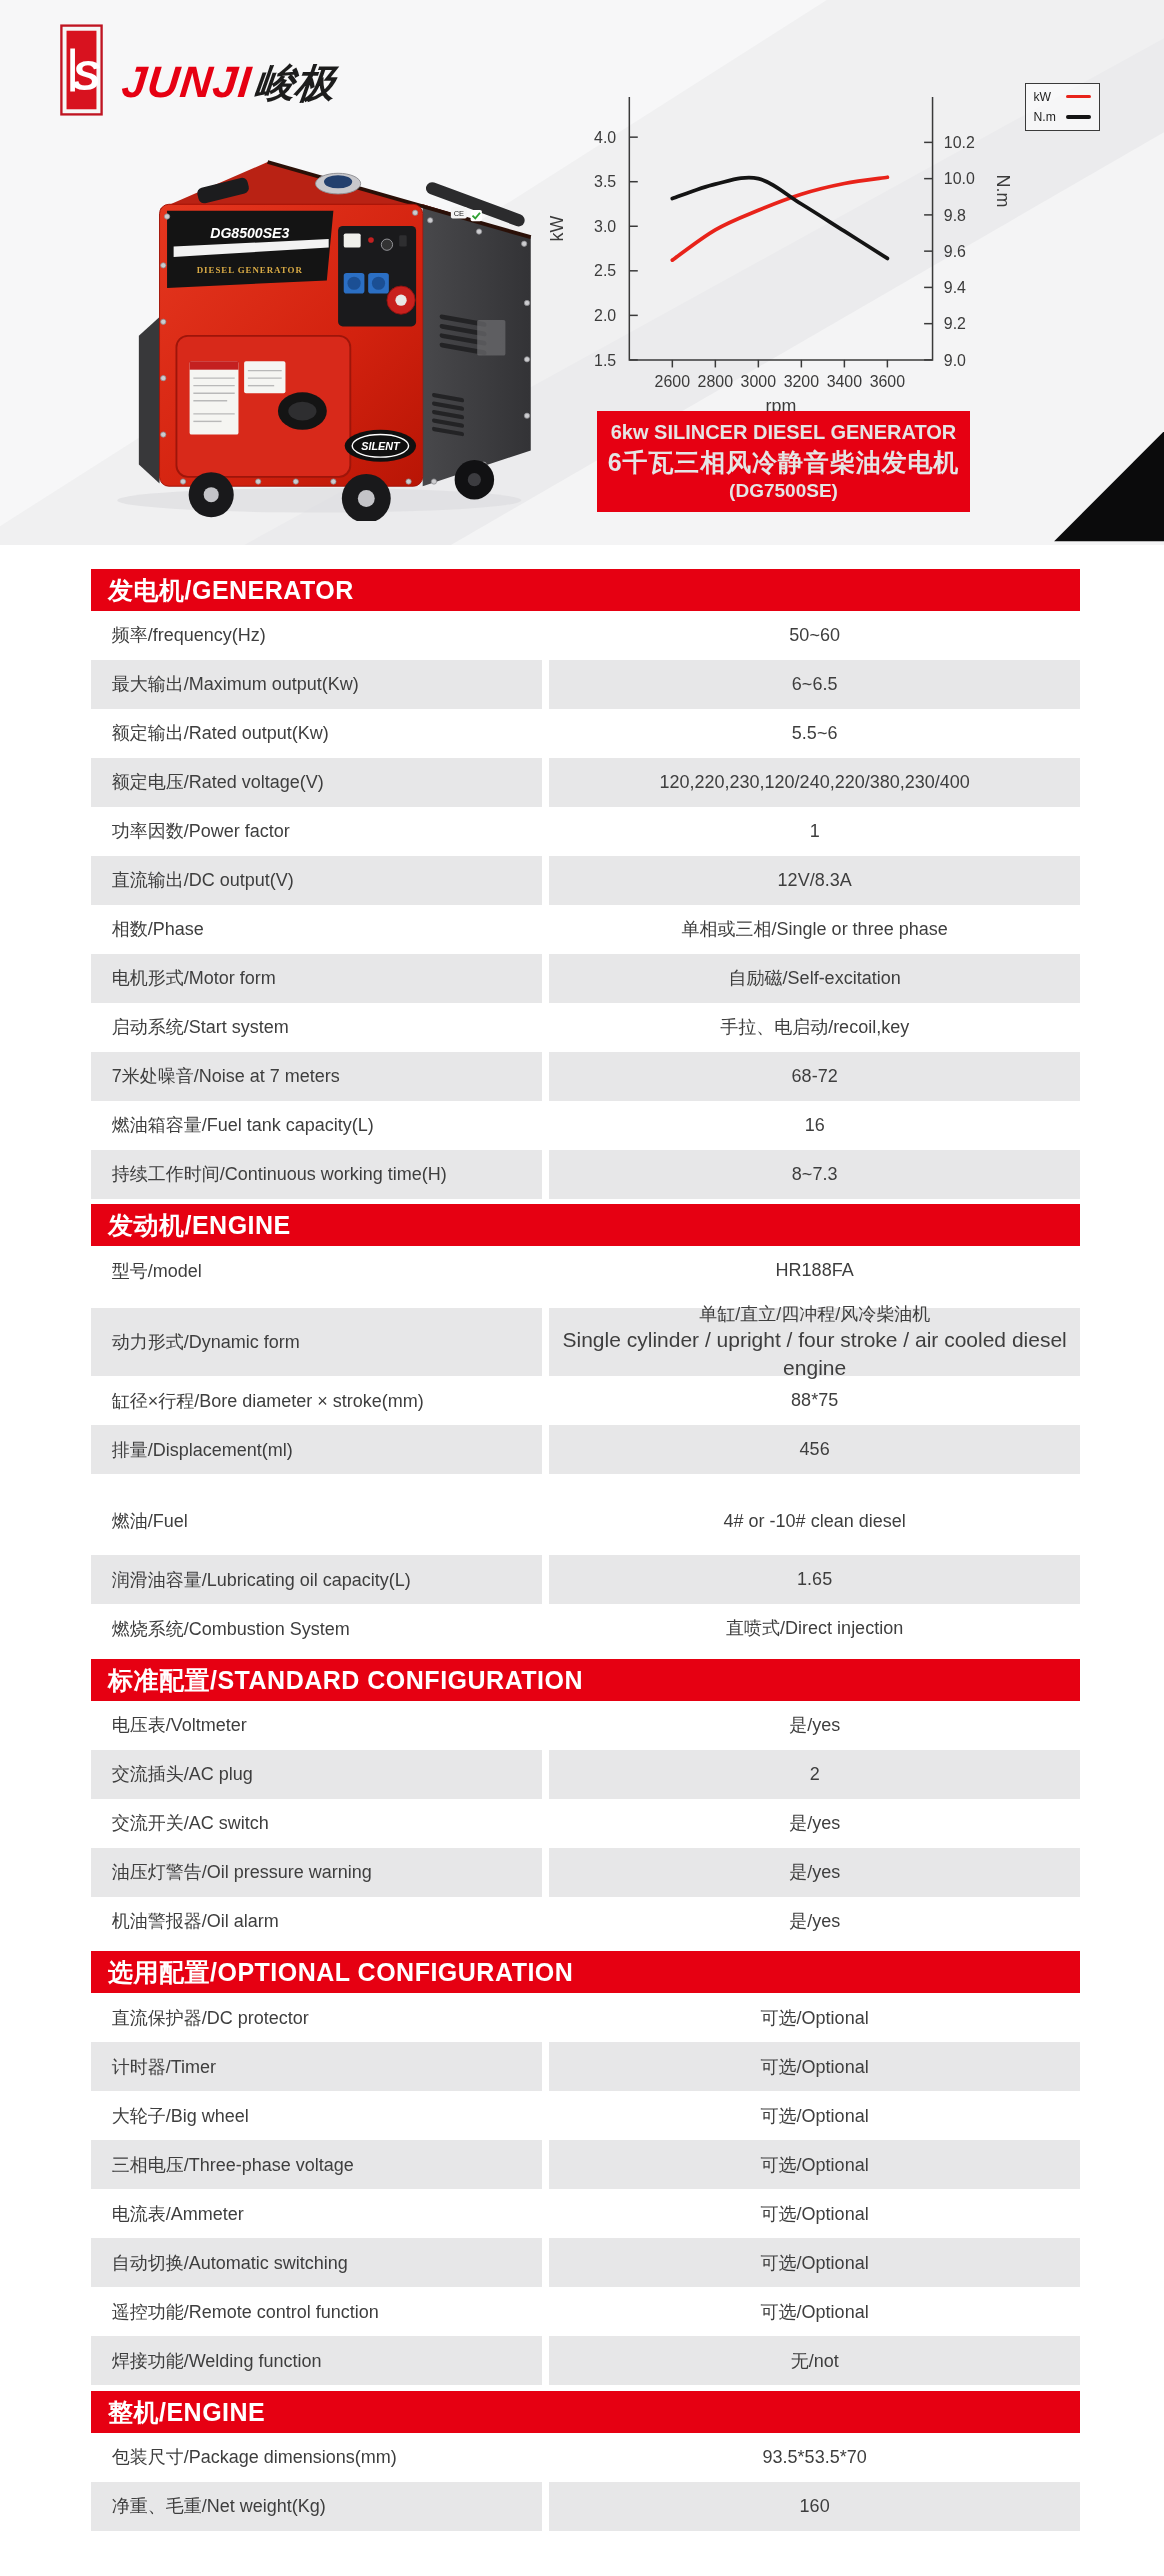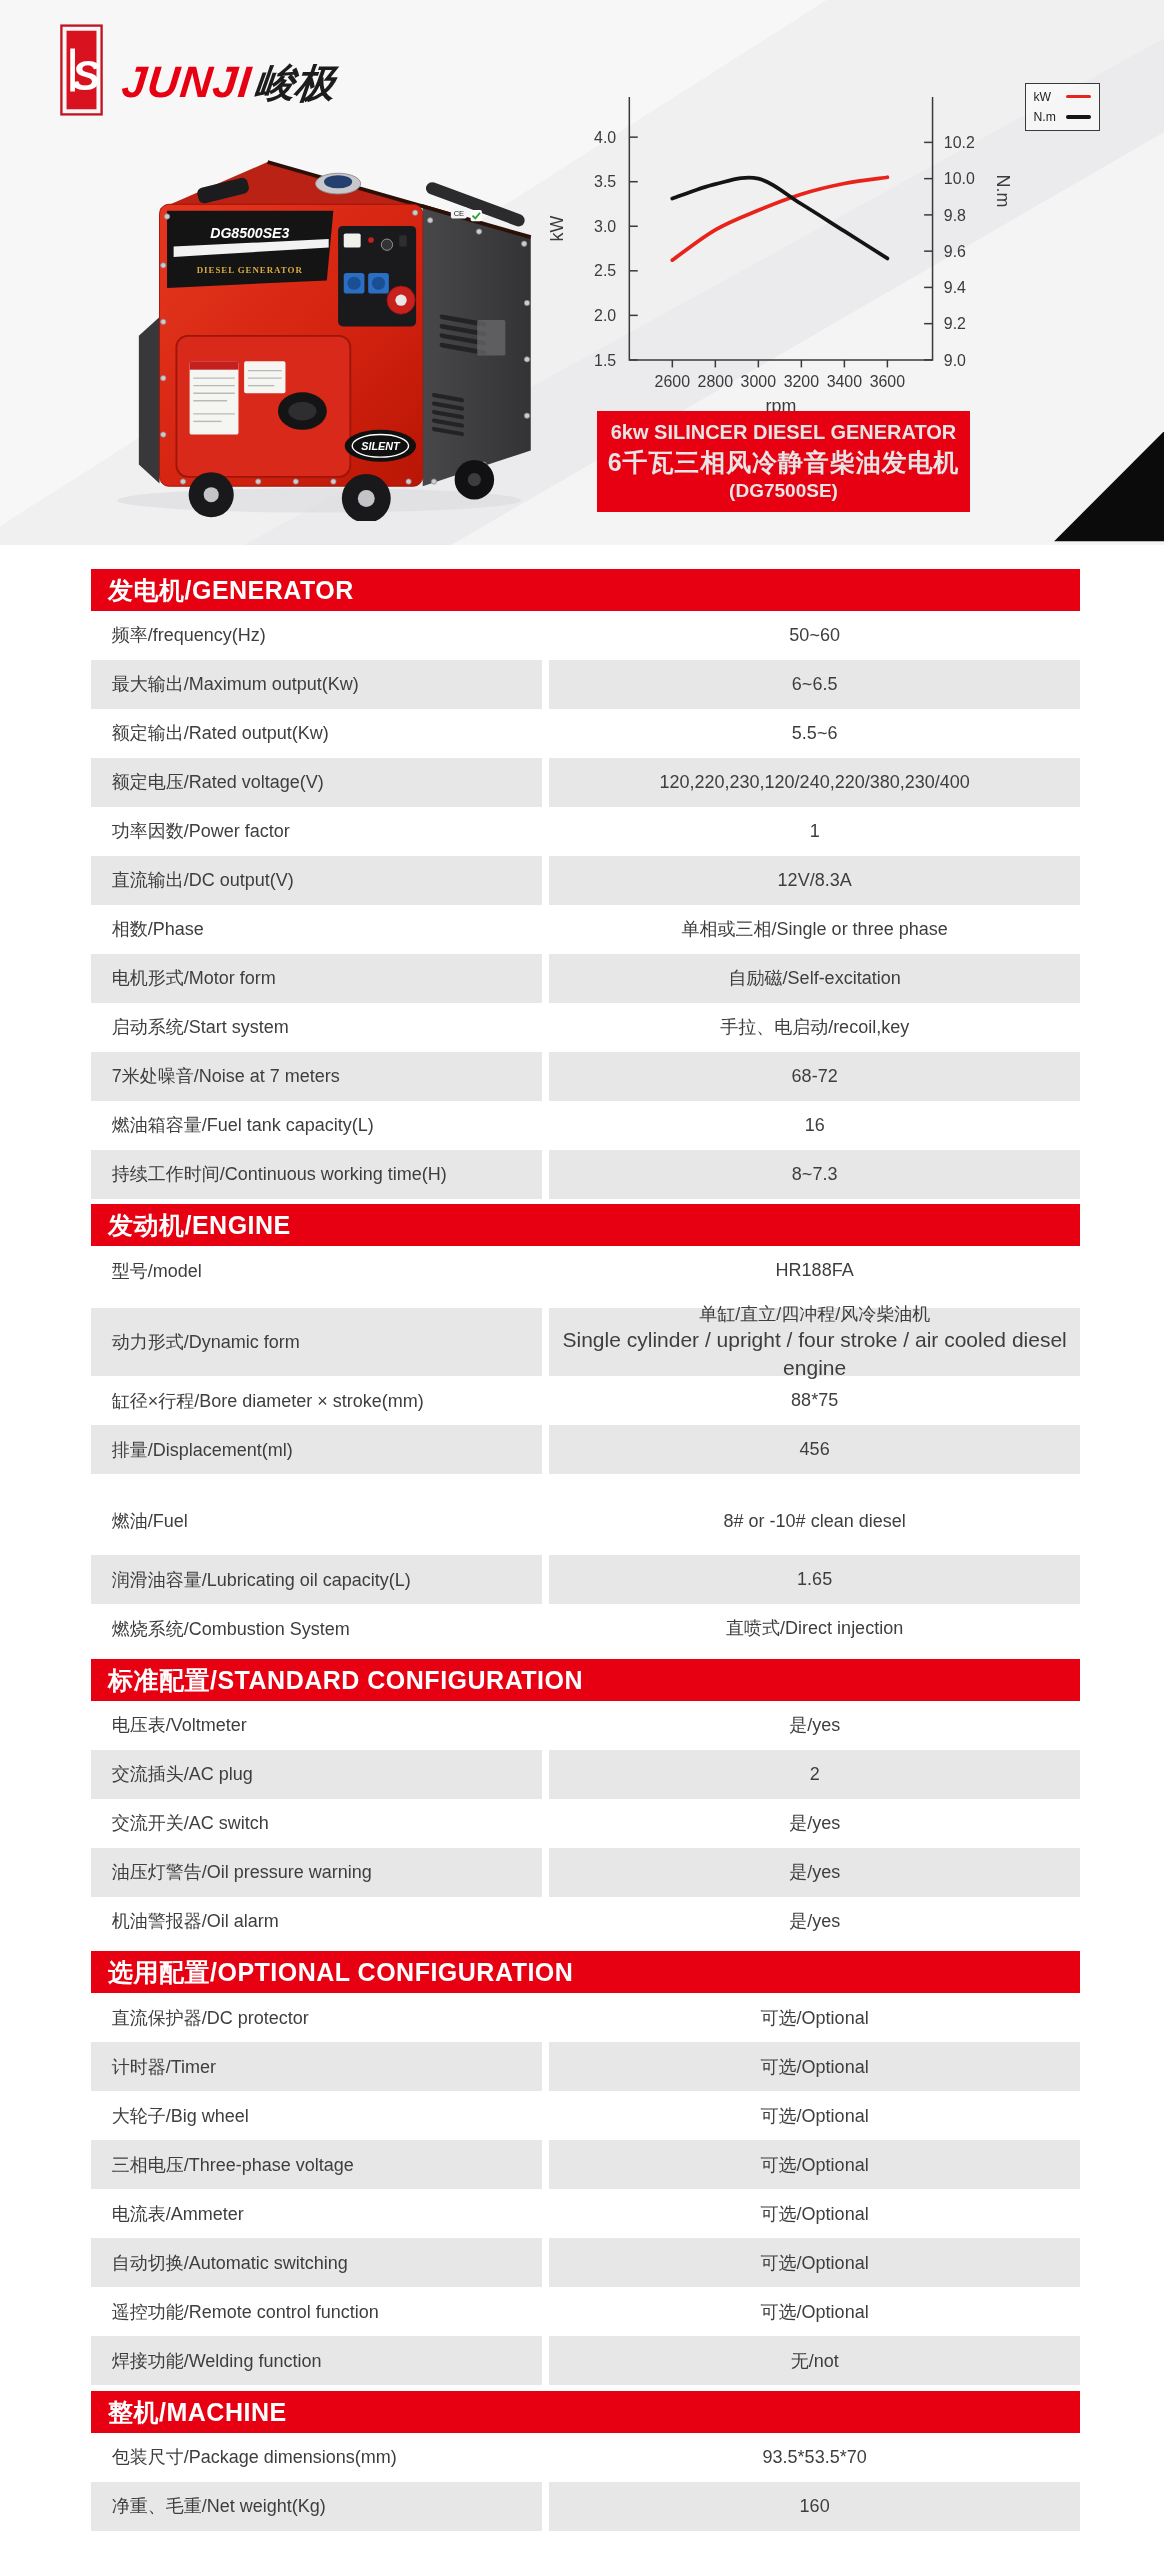--- a/index.html
+++ b/index.html
@@ -365,21 +365,21 @@
         </div>
         <div class="spec-row shaded">
           <div class="cell label">排量/Displacement(ml)</div>
           <div class="cell value">
             <div>456</div>
           </div>
         </div>
         <div class="spec-row tall">
           <div class="cell label">燃油/Fuel</div>
           <div class="cell value">
-            <div>8# or -10# clean diesel</div>
+            <div>4# or -10# clean diesel</div>
           </div>
         </div>
         <div class="spec-row shaded">
           <div class="cell label">润滑油容量/Lubricating oil capacity(L)</div>
           <div class="cell value">
             <div>1.65</div>
           </div>
         </div>
         <div class="spec-row">
           <div class="cell label">燃烧系统/Combustion System</div>
@@ -466,21 +466,21 @@
           </div>
         </div>
         <div class="spec-row shaded">
           <div class="cell label">焊接功能/Welding function</div>
           <div class="cell value">
             <div>无/not</div>
           </div>
         </div>
       </section>
       <section class="spec-section">
-        <div class="section-header">整机/MACHINE</div>
+        <div class="section-header">整机/ENGINE</div>
         <div class="spec-row">
           <div class="cell label">包装尺寸/Package dimensions(mm)</div>
           <div class="cell value">
             <div>93.5*53.5*70</div>
           </div>
         </div>
         <div class="spec-row shaded">
           <div class="cell label">净重、毛重/Net weight(Kg)</div>
           <div class="cell value">
             <div>160</div>

